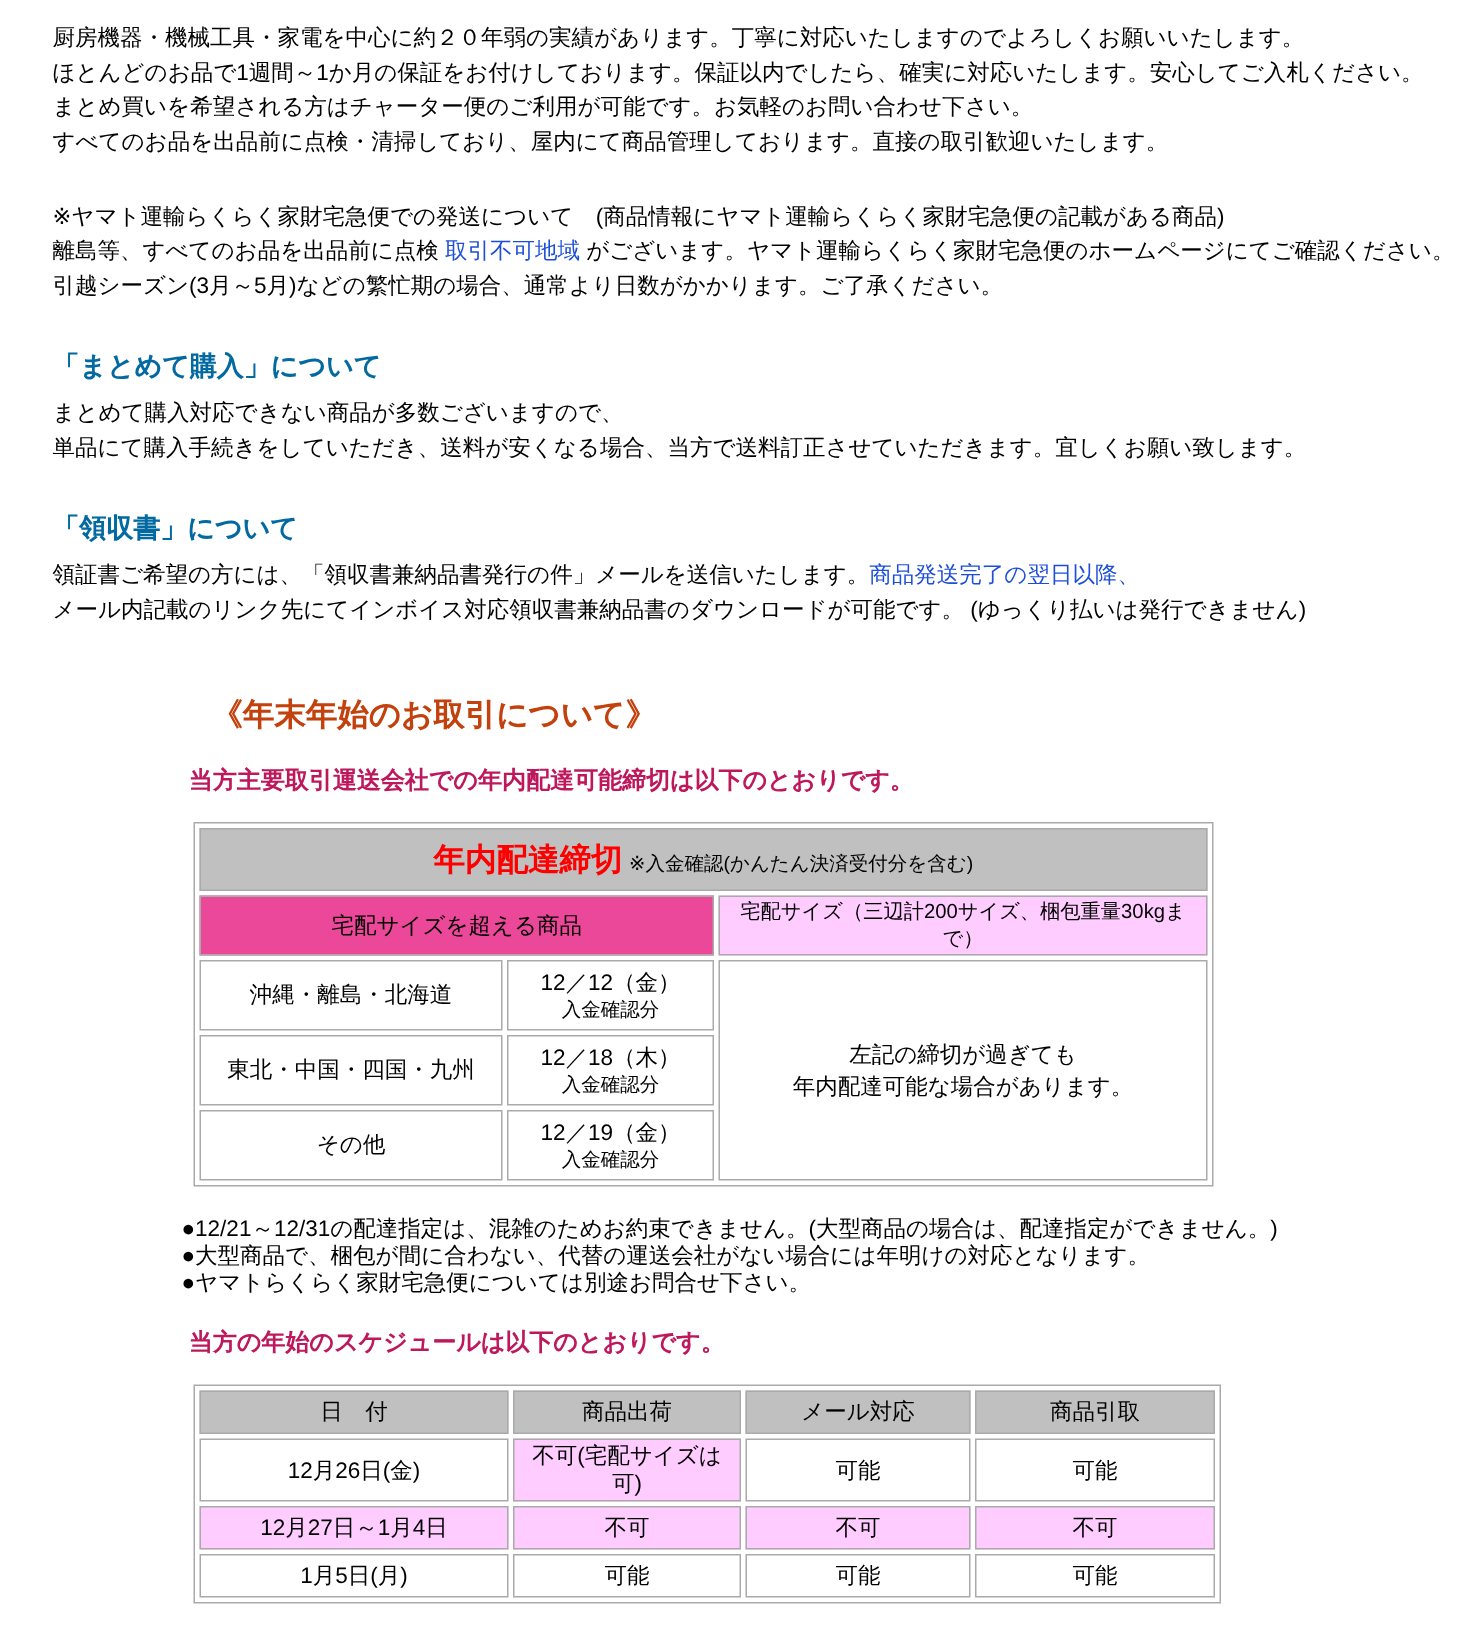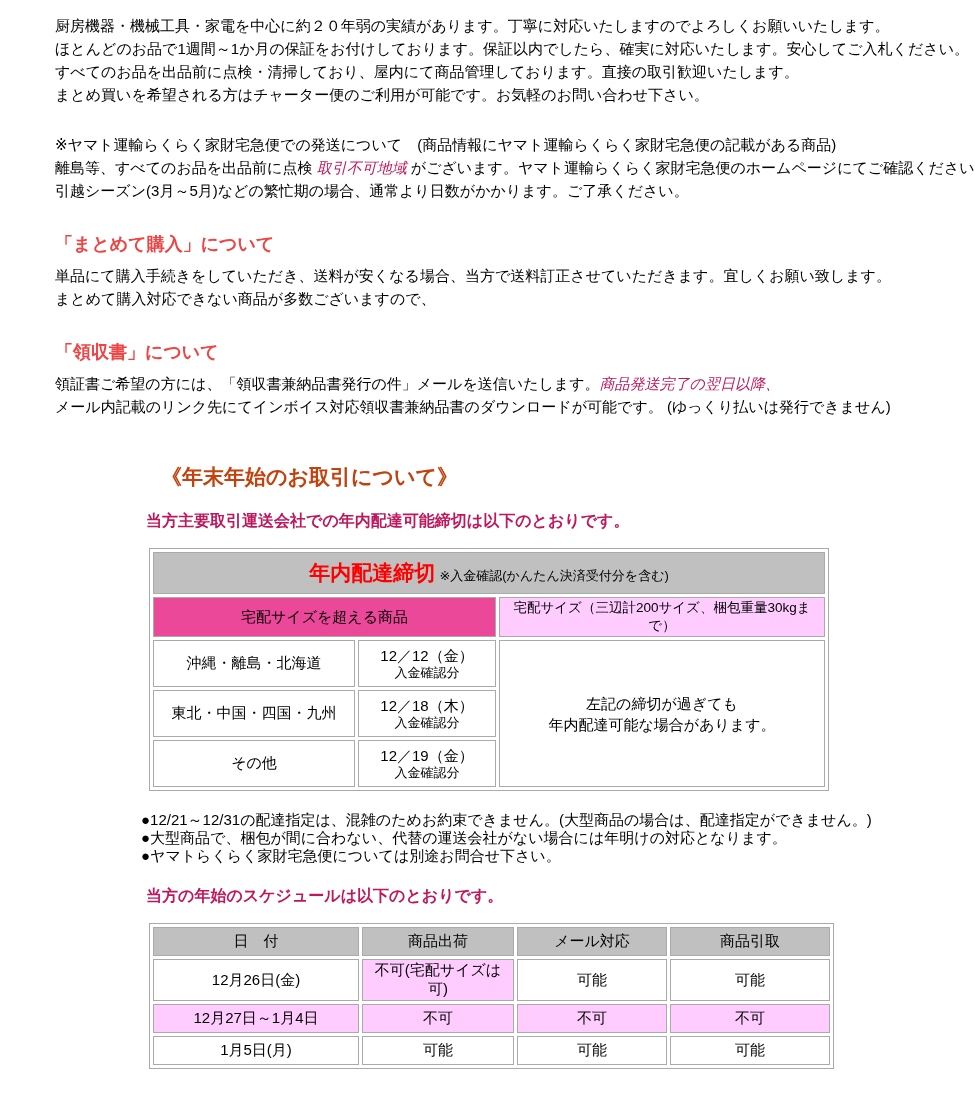--- a/index.html
+++ b/index.html
@@ -8,31 +8,31 @@
     background: #ffffff;
   }
   body {
     width: 975px;
     min-height: 1099px;
     font-family: "Liberation Sans", "DejaVu Sans", sans-serif;
     font-size: 15px;
     color: #000000;
     -webkit-font-smoothing: none;
   }
-  .page { padding: 14px 12px 30px 35px; margin-left: 20px; }
+  .page { padding: 14px 12px 30px 35px; }
 
   .para div { line-height: 23px; white-space: nowrap; }
 
   .intro { margin-top: 0; }
   .yamato-note { margin-top: 27px; }
 
-  .red-inline { color: #be185d; font-style: italic; }
+  .red-inline { color: #1d4ed8; }
 
   .section-heading {
-    color: #ef4444;
+    color: #0369a1;
     font-weight: bold;
     font-size: 18px;
     margin-top: 30px;
     line-height: 24px;
   }
   .matomete-body { margin-top: 8px; }
   .ryoshusho-body { margin-top: 8px; }
 
   
   .yearend { margin-left: 86px; }
@@ -101,34 +101,34 @@
   .t2 td.c-pick { width: 150px; }
 </style>
 </head>
 <body>
 
 <div class="page">
 
   <div class="para intro">
     <div>厨房機器・機械工具・家電を中心に約２０年弱の実績があります。丁寧に対応いたしますのでよろしくお願いいたします。</div>
     <div>ほとんどのお品で1週間～1か月の保証をお付けしております。保証以内でしたら、確実に対応いたします。安心してご入札ください。</div>
+    <div>まとめ買いを希望される方はチャーター便のご利用が可能です。お気軽のお問い合わせ下さい。</div>
     <div>すべてのお品を出品前に点検・清掃しており、屋内にて商品管理しております。直接の取引歓迎いたします。</div>
-    <div>まとめ買いを希望される方はチャーター便のご利用が可能です。お気軽のお問い合わせ下さい。</div>
   </div>
 
   <div class="para yamato-note">
     <div>※ヤマト運輸らくらく家財宅急便での発送について　(商品情報にヤマト運輸らくらく家財宅急便の記載がある商品)</div>
     <div><span>離島等、すべてのお品を出品前に点検 </span><span class="red-inline">取引不可地域</span><span> がございます。ヤマト運輸らくらく家財宅急便のホームページにてご確認ください。</span></div>
     <div>引越シーズン(3月～5月)などの繁忙期の場合、通常より日数がかかります。ご了承ください。</div>
   </div>
 
   <div class="section-heading">「まとめて購入」について</div>
   <div class="para matomete-body">
+    <div>まとめて購入対応できない商品が多数ございますので、</div>
     <div>単品にて購入手続きをしていただき、送料が安くなる場合、当方で送料訂正させていただきます。宜しくお願い致します。</div>
-    <div>まとめて購入対応できない商品が多数ございますので、</div>
   </div>
 
   <div class="section-heading">「領収書」について</div>
   <div class="para ryoshusho-body">
     <div><span>領証書ご希望の方には、「領収書兼納品書発行の件」メールを送信いたします。</span><span class="red-inline">商品発送完了の翌日以降、</span></div>
     <div>メール内記載のリンク先にてインボイス対応領収書兼納品書のダウンロードが可能です。 (ゆっくり払いは発行できません)</div>
   </div>
 
   <div class="yearend">
 

